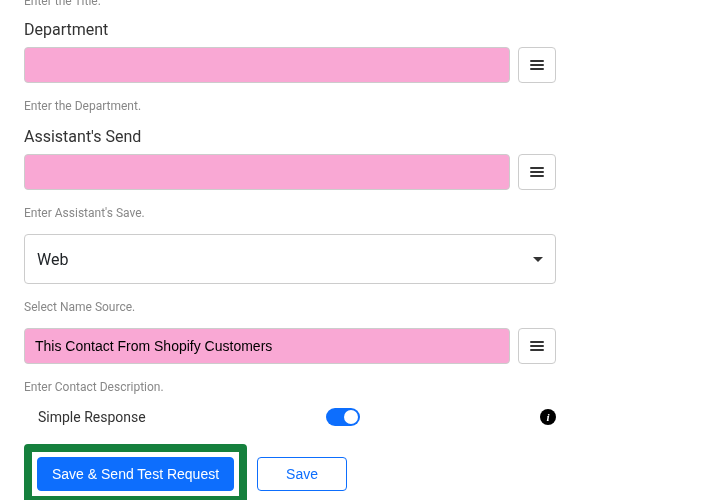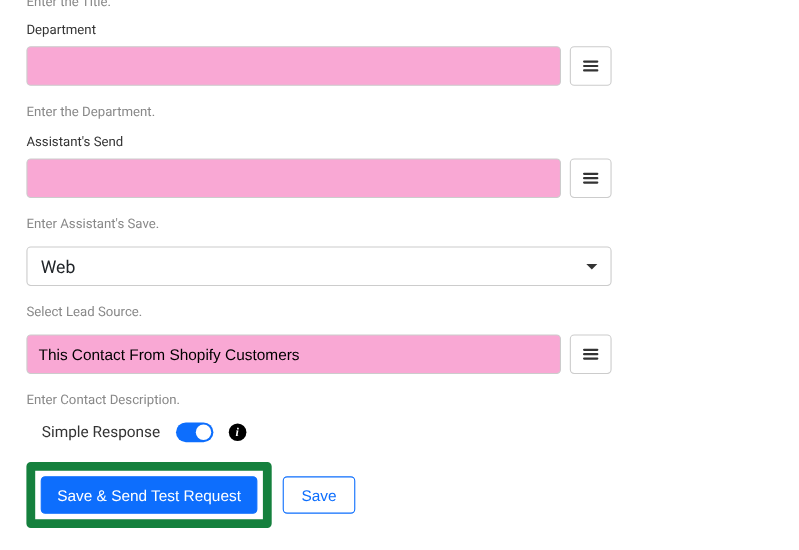--- a/index.html
+++ b/index.html
@@ -18,21 +18,21 @@
     .helper-cut {
       font-size: 12px;
       color: #888;
       margin-top: -6px;
       margin-bottom: 12px;
     }
     .field {
       margin-bottom: 14px;
     }
     .label {
-      font-size: 12px;
+      font-size: 16px;
       color: #333;
       margin-bottom: 8px;
       display: block;
     }
     .input-row {
       display: flex;
       gap: 8px;
       align-items: stretch;
     }
     .text-input {
@@ -41,21 +41,21 @@
       border-radius: 4px;
       height: 36px;
       padding: 6px 10px;
       font-size: 14px;
       background: #f9a8d4;
     }
     .select-wrap {
       position: relative;
       border: 1px solid #ccc;
       border-radius: 4px;
-      height: 36px;
+      height: 50px;
       display: flex;
       align-items: center;
       padding: 0 12px;
       justify-content: space-between;
       cursor: pointer;
       background: #fff;
     }
     .select-caret {
       width: 0; height: 0;
       border-left: 5px solid transparent;
@@ -89,20 +89,21 @@
     .helper {
       font-size: 12px;
       color: #888;
       margin-top: 16px;
     }
     .toggle-row {
       display: flex;
       align-items: center;
       gap: 14px;
       margin: 12px 0 18px 14px;
+      justify-content: space-between;
     }
     .toggle-label {
       font-size: 14px;
       color: #333;
     }
     .toggle {
       width: 34px;
       height: 18px;
       background: #0d6efd;
       border-radius: 9px;
@@ -151,21 +152,21 @@
       border-radius: 4px;
       padding: 8px 14px;
       font-size: 14px;
       cursor: pointer;
     }
     .btn-secondary {
       background: #fff;
       color: #0d6efd;
       border: 1px solid #0d6efd;
       border-radius: 4px;
-      padding: 8px 16px;
+      padding: 8px 28px;
       font-size: 14px;
       cursor: pointer;
     }
   </style>
 </head>
 <body>
 
 <div class="container">
   <div class="helper-cut">Enter the Title.</div>
 
@@ -197,21 +198,21 @@
       </div>
     </div>
     <div class="helper">Enter Assistant's Save.</div>
   </div>
 
   <div class="field">
     <div class="select-wrap">
       <span>Web</span>
       <span class="select-caret"></span>
     </div>
-    <div class="helper">Select Lead Source.</div>
+    <div class="helper">Select Name Source.</div>
   </div>
 
   <div class="field">
     <div class="input-row">
       <input type="text" class="text-input" value="This Contact From Shopify Customers" style="">
       <div class="icon-btn">
         <span class="hamburger">
             <span></span>
             <span></span>
             <span></span>

